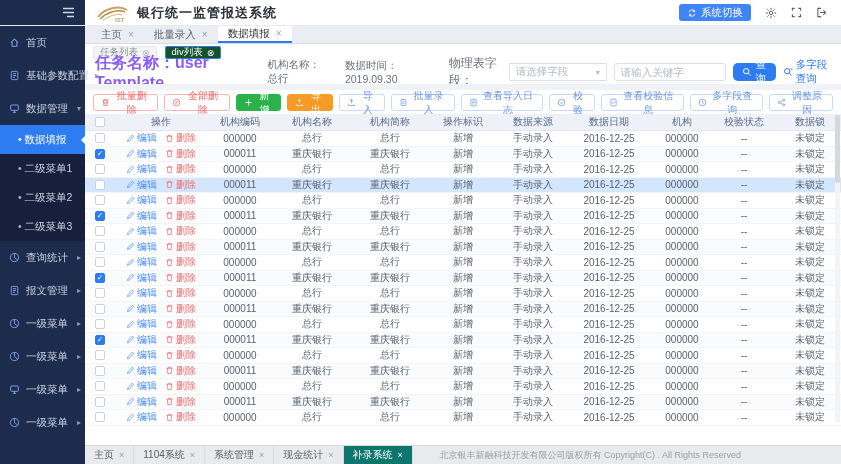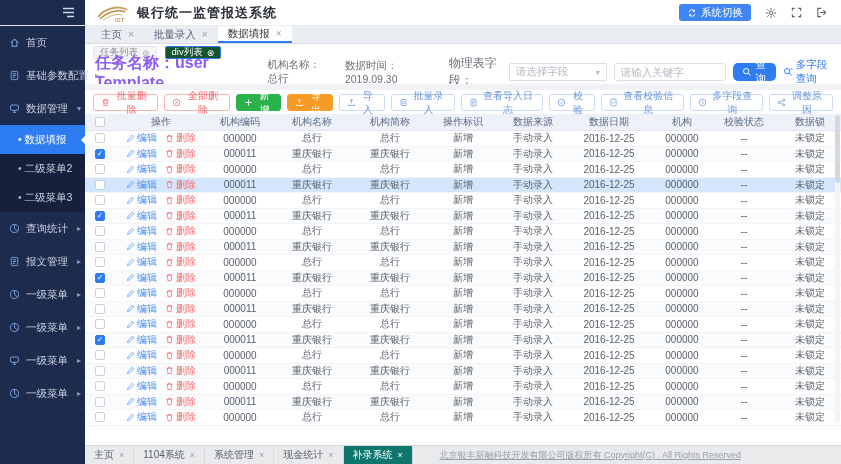--- a/index.html
+++ b/index.html
@@ -95,21 +95,21 @@
   .pg-inp { width:30px; height:15px; border:1px solid #dcdfe6; border-radius:2px; text-align:center; font-size:10px; color:#555; font-family:inherit; }
   .pg-sel { width:36px; height:15px; border:1px solid #dcdfe6; border-radius:2px; display:inline-flex; align-items:center; justify-content:space-between; padding:0 4px; color:#666; cursor:pointer; background:#fff; }
   .pg-sel .car { font-size:7px; color:#b3b8c2; }
 
   
   .bottombar { position:absolute; left:85px; right:0; bottom:0; height:19px; background:#e9eaec; border-top:1px solid #dadbdd; display:flex; align-items:stretch; font-size:10px; color:#5a5f68; z-index:5; }
   .b-tab { display:flex; align-items:center; gap:5px; padding:0 9px; border-right:1px solid #d9dadd; cursor:pointer; }
   .b-tab .x { color:#9aa0ab; font-size:9px; }
   .b-tab.active { background:#0f766e; color:#fff; }
   .b-tab.active .x { color:#fff; }
-  .copyright { margin-left:auto; margin-right:100px; align-self:center; color:#9aa0a8; font-size:9px;text-decoration:underline; }
+  .copyright { margin-left:auto; margin-right:100px; align-self:center; color:#9aa0a8; font-size:9px; }
 
   svg.i { display:block; }
 </style>
 </head>
 <body>
 
 <div class="app">
 
   <div class="topbar">
     <div class="topbar-left">
@@ -184,20 +184,23 @@
             <path d="M4.3 10.2h3.4M6 8v2.2" stroke="#7fa6e8" stroke-width="1"></path>
           </svg>
         </span>
       <span class="s-lbl">数据管理</span>
       <span class="s-arr">▾</span>
     </div>
     <div class="s-item s-sub active">
       <span class="s-lbl">数据填报</span>
     </div>
     <div class="s-item s-sub">
+      <span class="s-lbl">二级菜单1</span>
+    </div>
+    <div class="s-item s-sub">
       <span class="s-lbl">二级菜单2</span>
     </div>
     <div class="s-item s-sub">
       <span class="s-lbl">二级菜单3</span>
     </div>
     <div class="s-item">
       <span class="s-ico">
           <svg class="i" width="11" height="11" viewBox="0 0 12 12">
             <circle cx="6" cy="6" r="4.4" stroke="#7fa6e8" fill="none"></circle>
             <path d="M6 6V1.6M6 6l3.3 2.8" stroke="#7fa6e8" stroke-width="1"></path>

